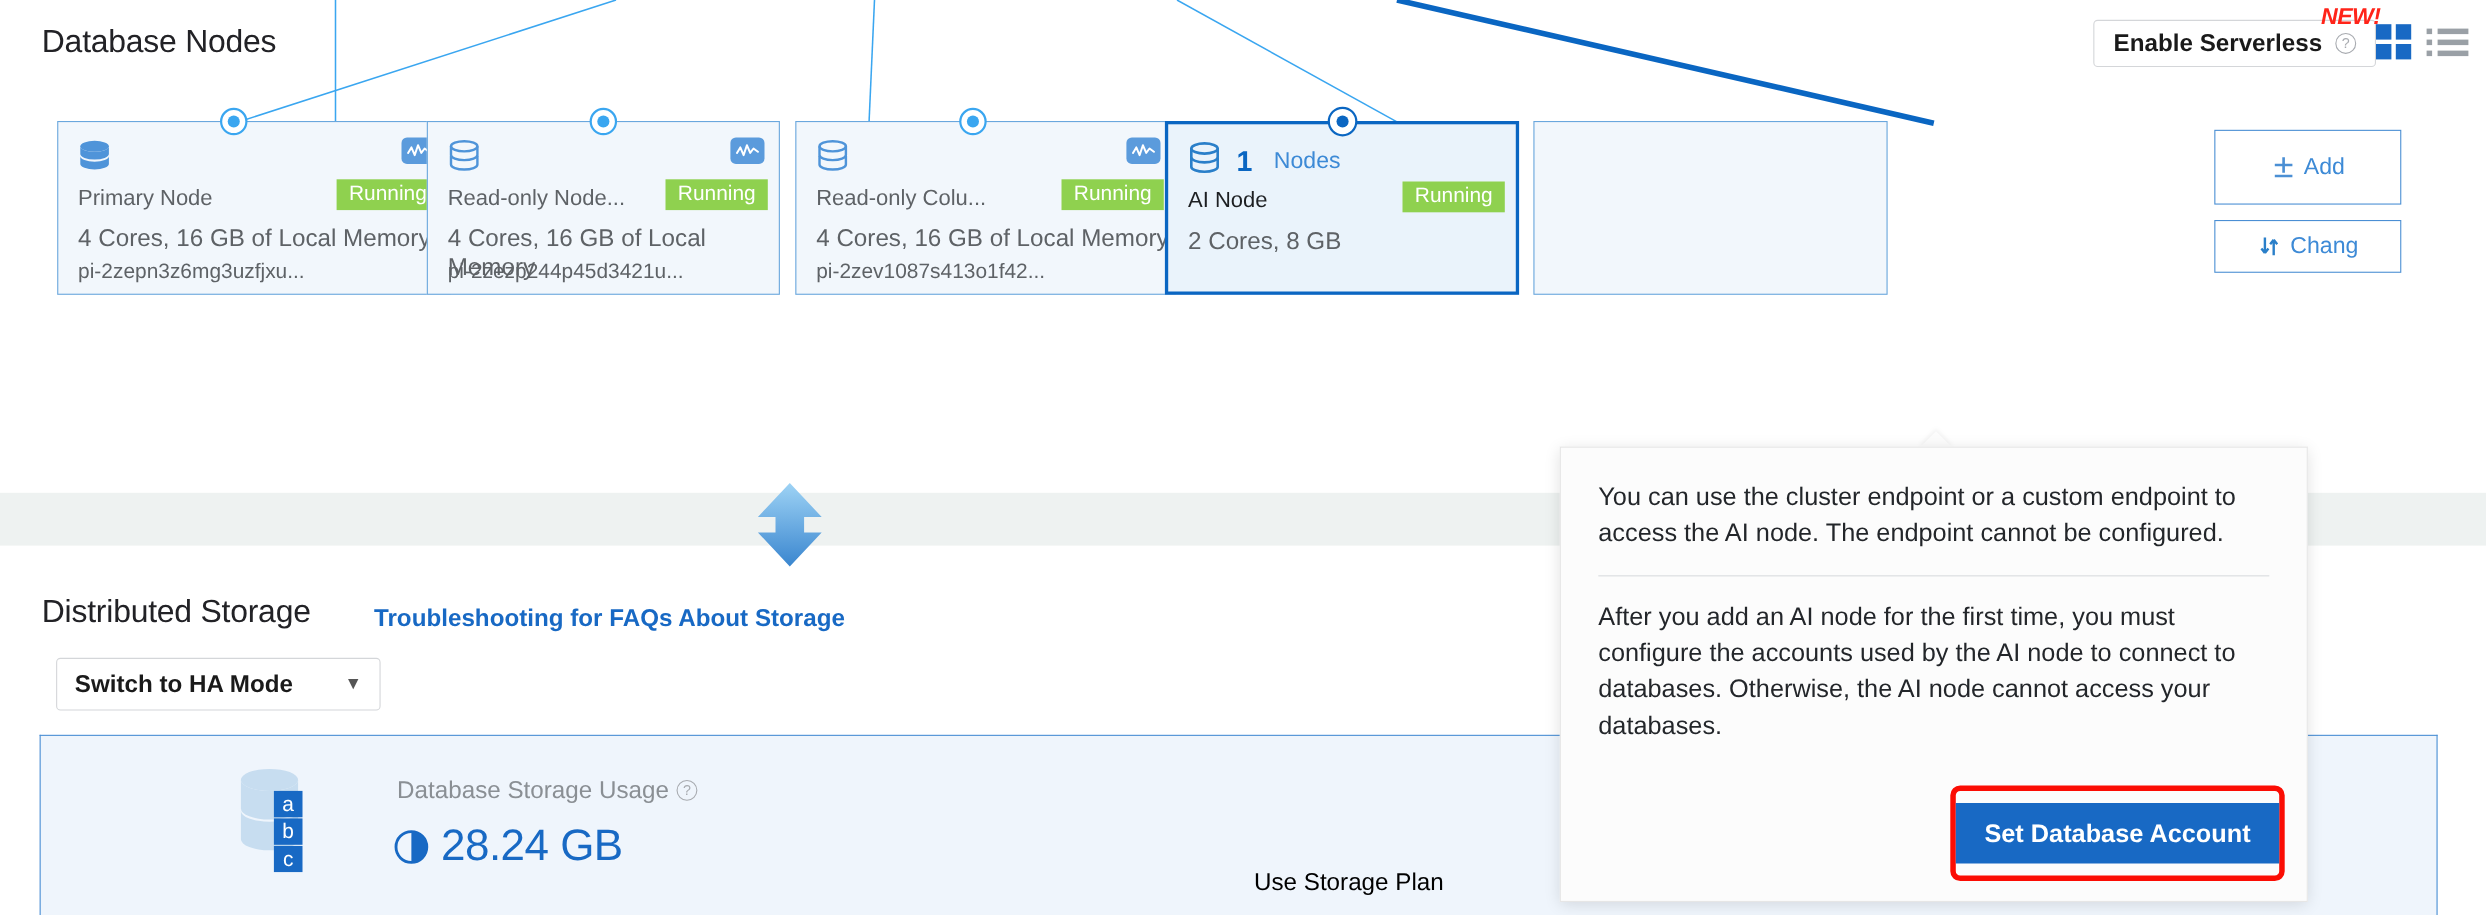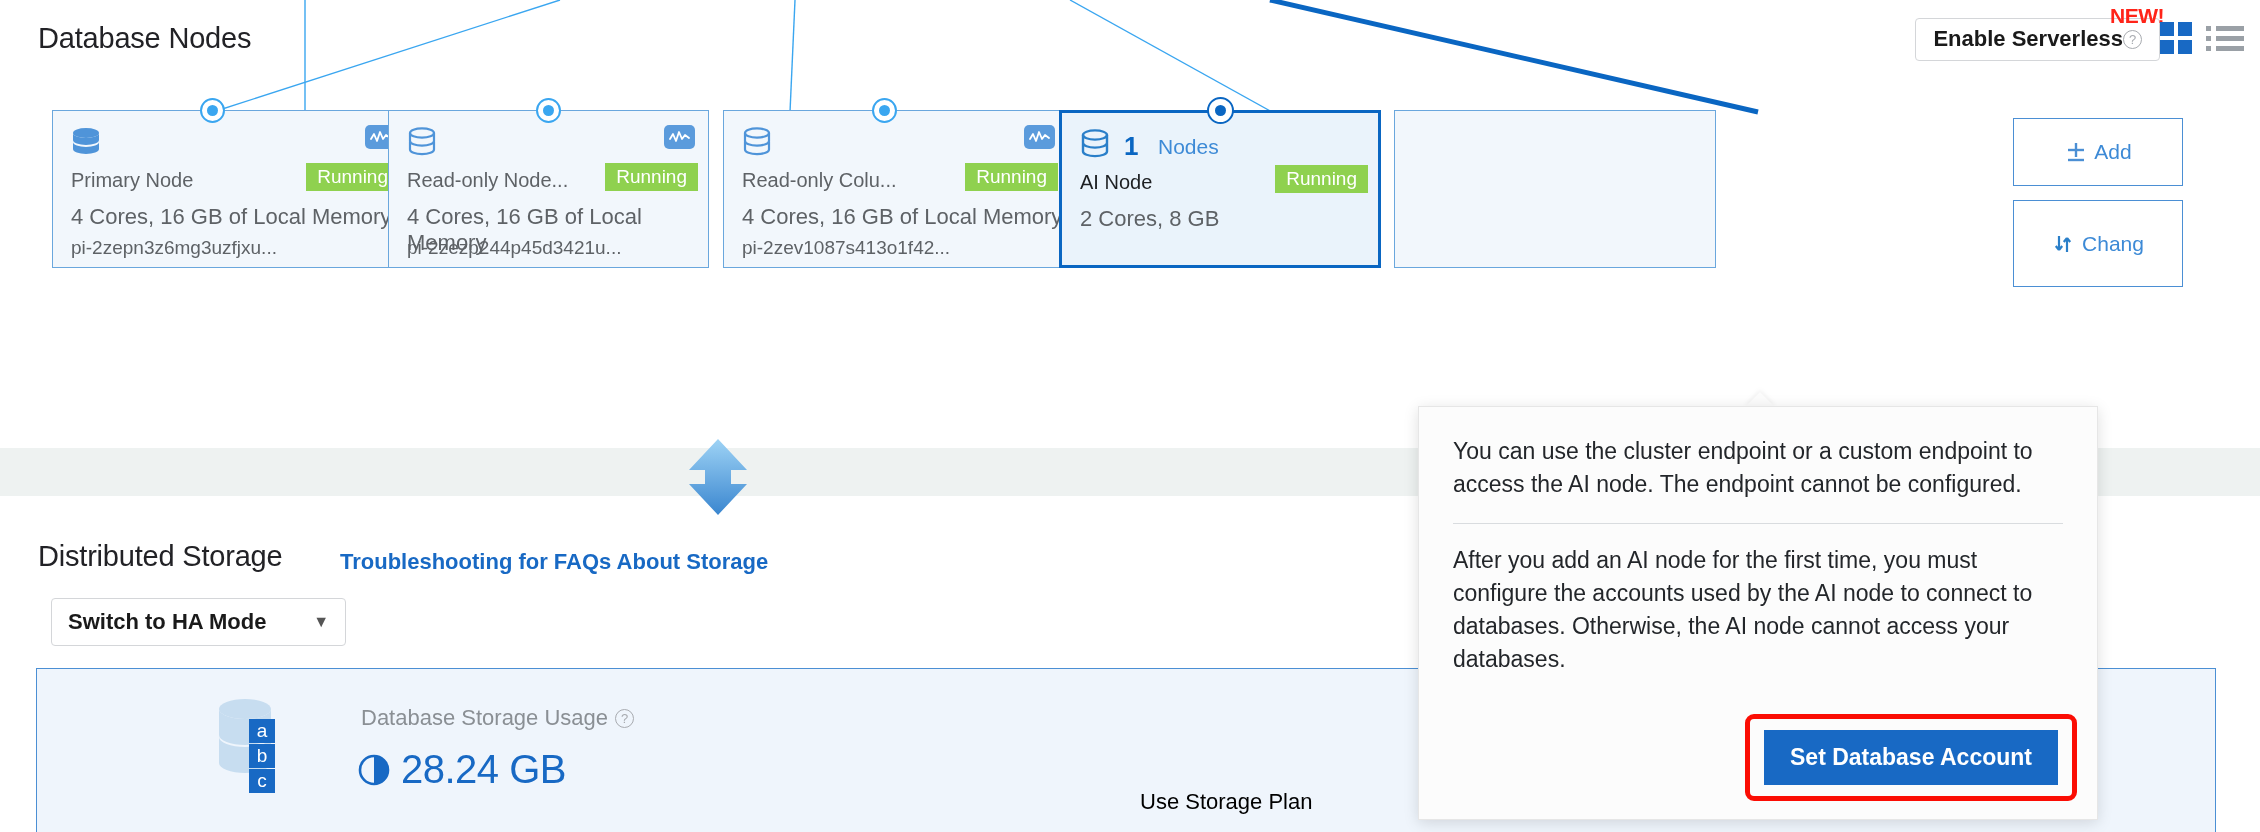--- a/index.html
+++ b/index.html
@@ -19,35 +19,35 @@
     position: absolute;
     font-size: 29px;
     color: #222226;
     letter-spacing: -0.2px;
   }
   #nodes-title { left: 38px; top: 22px; }
 
   
   .serverless-wrap { position: absolute; right: 100px; top: 18px; }
   .serverless-btn {
-    display: inline-flex; align-items: center; gap: 0;
+    display: inline-flex; align-items: center; gap: 12px;
     border: 1px solid #d4d6d9; border-radius: 4px;
     background: #fff; padding: 9px 17px 10px 17px;
     font-size: 22px; font-weight: bold; color: #1a1a1a;
     cursor: pointer; line-height: 1;
   }
   .qmark {
     display: inline-block; width: 19px; height: 19px; border-radius: 50%;
     border: 1.4px solid #a8abb0; color: #a8abb0;
     font-size: 13px; font-weight: normal; text-align: center; line-height: 17px;
     font-family: "Liberation Sans", sans-serif;
   }
   .new-badge {
     position: absolute; right: -4px; top: -14px;
-    font-size: 21px; font-weight: bold;
+    font-size: 21px; font-style: italic; font-weight: bold;
     color: #ff2419; letter-spacing: -0.5px;
   }
   .view-toggle { position: absolute; right: 16px; top: 22px; display: flex; align-items: center; gap: 14px; }
   .grid-icon { display: grid; grid-template-columns: 14px 14px; grid-template-rows: 14px 14px; gap: 4px; cursor: pointer; }
   .grid-icon i { background: #1869c4; display: block; }
   .list-icon { display: flex; flex-direction: column; gap: 5px; cursor: pointer; }
   .list-icon span { display: flex; align-items: center; gap: 5px; }
   .list-icon b { width: 5px; height: 5px; background: #9aa0a6; display: block; }
   .list-icon u { width: 28px; height: 5px; background: #9aa0a6; display: block; text-decoration: none; }
 
@@ -93,21 +93,21 @@
   .dot.strong i { background: #0a66c2; }
 
   
   .side-btn {
     position: absolute; left: 2013px; width: 170px;
     border: 1px solid #4b8fd4; background: #fff;
     display: flex; align-items: center; justify-content: center; gap: 6px;
     color: #3d8ad6; font-size: 21px; cursor: pointer;
   }
   #add-node-btn   { top: 118px; height: 68px; }
-  #change-conf-btn { top: 200px; height: 87px; }
+  #change-conf-btn { top: 200px; height: 48px; }
 
   
   .band { position: absolute; left: 0; width: 2260px; background: #eef2f1; }
   #band-mid { top: 448px; height: 48px; }
   .dual-arrow { position: absolute; left: 685px; top: 437px; }
 
   
   #storage-title { left: 38px; top: 540px; }
   .storage-link {
     position: absolute; left: 340px; top: 549px;
@@ -160,21 +160,21 @@
   .tooltip-arrow {
     position: absolute; left: 1745px; top: 392px;
     width: 0; height: 0;
     border-left: 15px solid transparent; border-right: 15px solid transparent;
     border-bottom: 15px solid #fcfcfc;
     filter: drop-shadow(0 -2px 2px rgba(0,0,0,0.06));
   }
   .tip-p { font-size: 23px; line-height: 33px; color: #23262a; }
   .tip-hr { border: none; border-top: 1px solid #d9dcdf; margin: 22px 0 20px 0; }
   .tip-btn-wrap { position: absolute; right: 20px; bottom: 18px; }
-  .redbox { border: 5px solid #fb0d04; border-radius: 9px; padding: 11px 14px; }
+  .redbox { border: 5px solid #fb0d04; border-radius: 9px; padding: 11px 0; }
   .primary-btn {
     background: #1869c4; color: #fff; border: none;
     font-size: 23px; font-weight: bold; padding: 14px 26px;
     font-family: "Liberation Sans", sans-serif; cursor: pointer;
   }
 </style>
 </head>
 <body>
 
 <div id="root">

